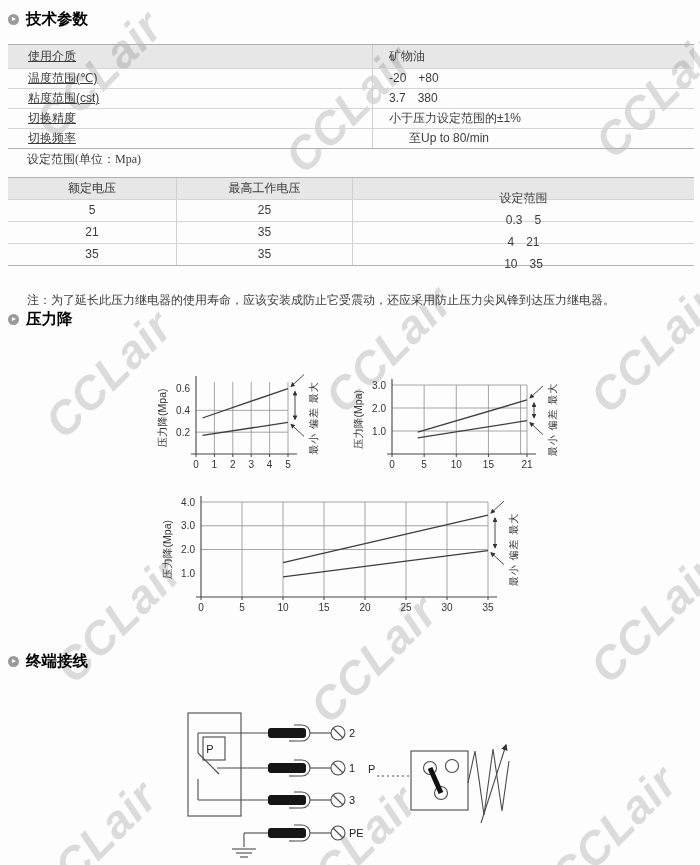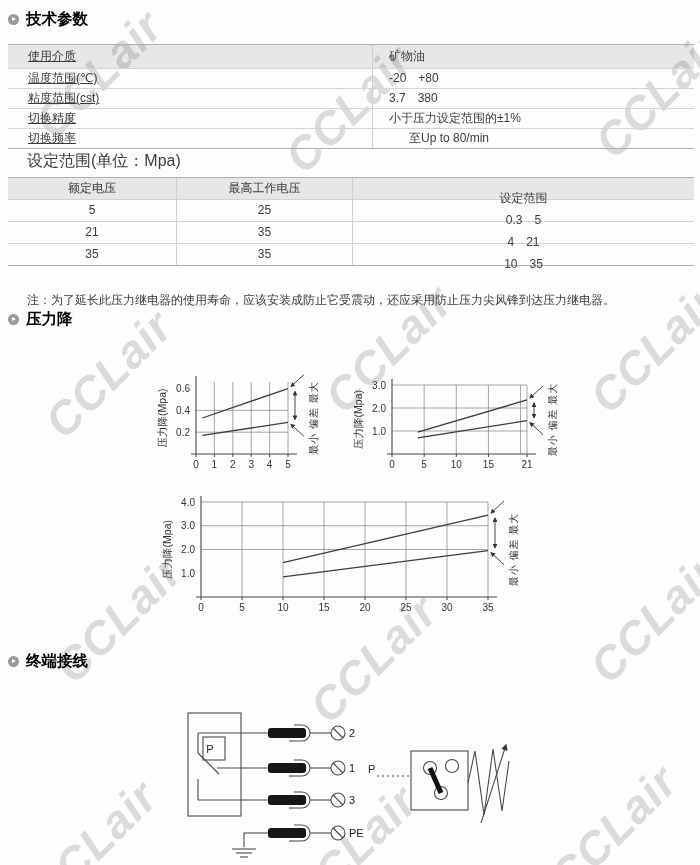--- a/index.html
+++ b/index.html
@@ -12,21 +12,21 @@
   .bullet{position:absolute;width:11px;height:11px;border-radius:50%;background:#9a9a9a;}
   .bullet::after{content:"";position:absolute;left:4px;top:3px;border-left:4px solid #fff;
       border-top:2.5px solid transparent;border-bottom:2.5px solid transparent;}
   .t1{position:absolute;left:8px;top:44px;width:686px;border-top:1px solid #b0b0b0;
       border-bottom:1px solid #b0b0b0;font-size:12px;}
   .t1-row{display:flex;height:19px;line-height:19px;border-bottom:1px solid #d4d4d4;}
   .t1-row:last-child{border-bottom:none;gap:20px;}
   .t1-head{height:23px;line-height:23px;background:rgba(0,0,0,0.085);}
   .t1-l{width:344px;padding-left:20px;border-right:1px solid #cfcfcf;text-decoration:underline;}
   .t1-r{flex:1;padding-left:16px;}
-  .caption{position:absolute;left:27px;top:151px;font-size:16px;}
+  .caption{position:absolute;left:27px;top:151px;font-size:12px;font-family:Liberation Serif, serif;}
   .t2{position:absolute;left:8px;top:177px;width:686px;border-top:1px solid #b0b0b0;
       border-bottom:1px solid #b0b0b0;font-size:12px;text-align:center;}
   .t2-row{display:flex;height:21px;line-height:21px;border-bottom:1px solid #d4d4d4;}
   .t2-row:last-child{border-bottom:none;}
   .t2-head{background:rgba(0,0,0,0.085);}
   .c1{width:168px;border-right:1px solid #cfcfcf;}
   .c2{width:175px;border-right:1px solid #cfcfcf;}
   .c3{flex:1;margin-top:10px;}
   .note{position:absolute;left:27px;top:276px;width:650px;font-size:12px;margin-top:16px;}
   .chart{position:absolute;}

